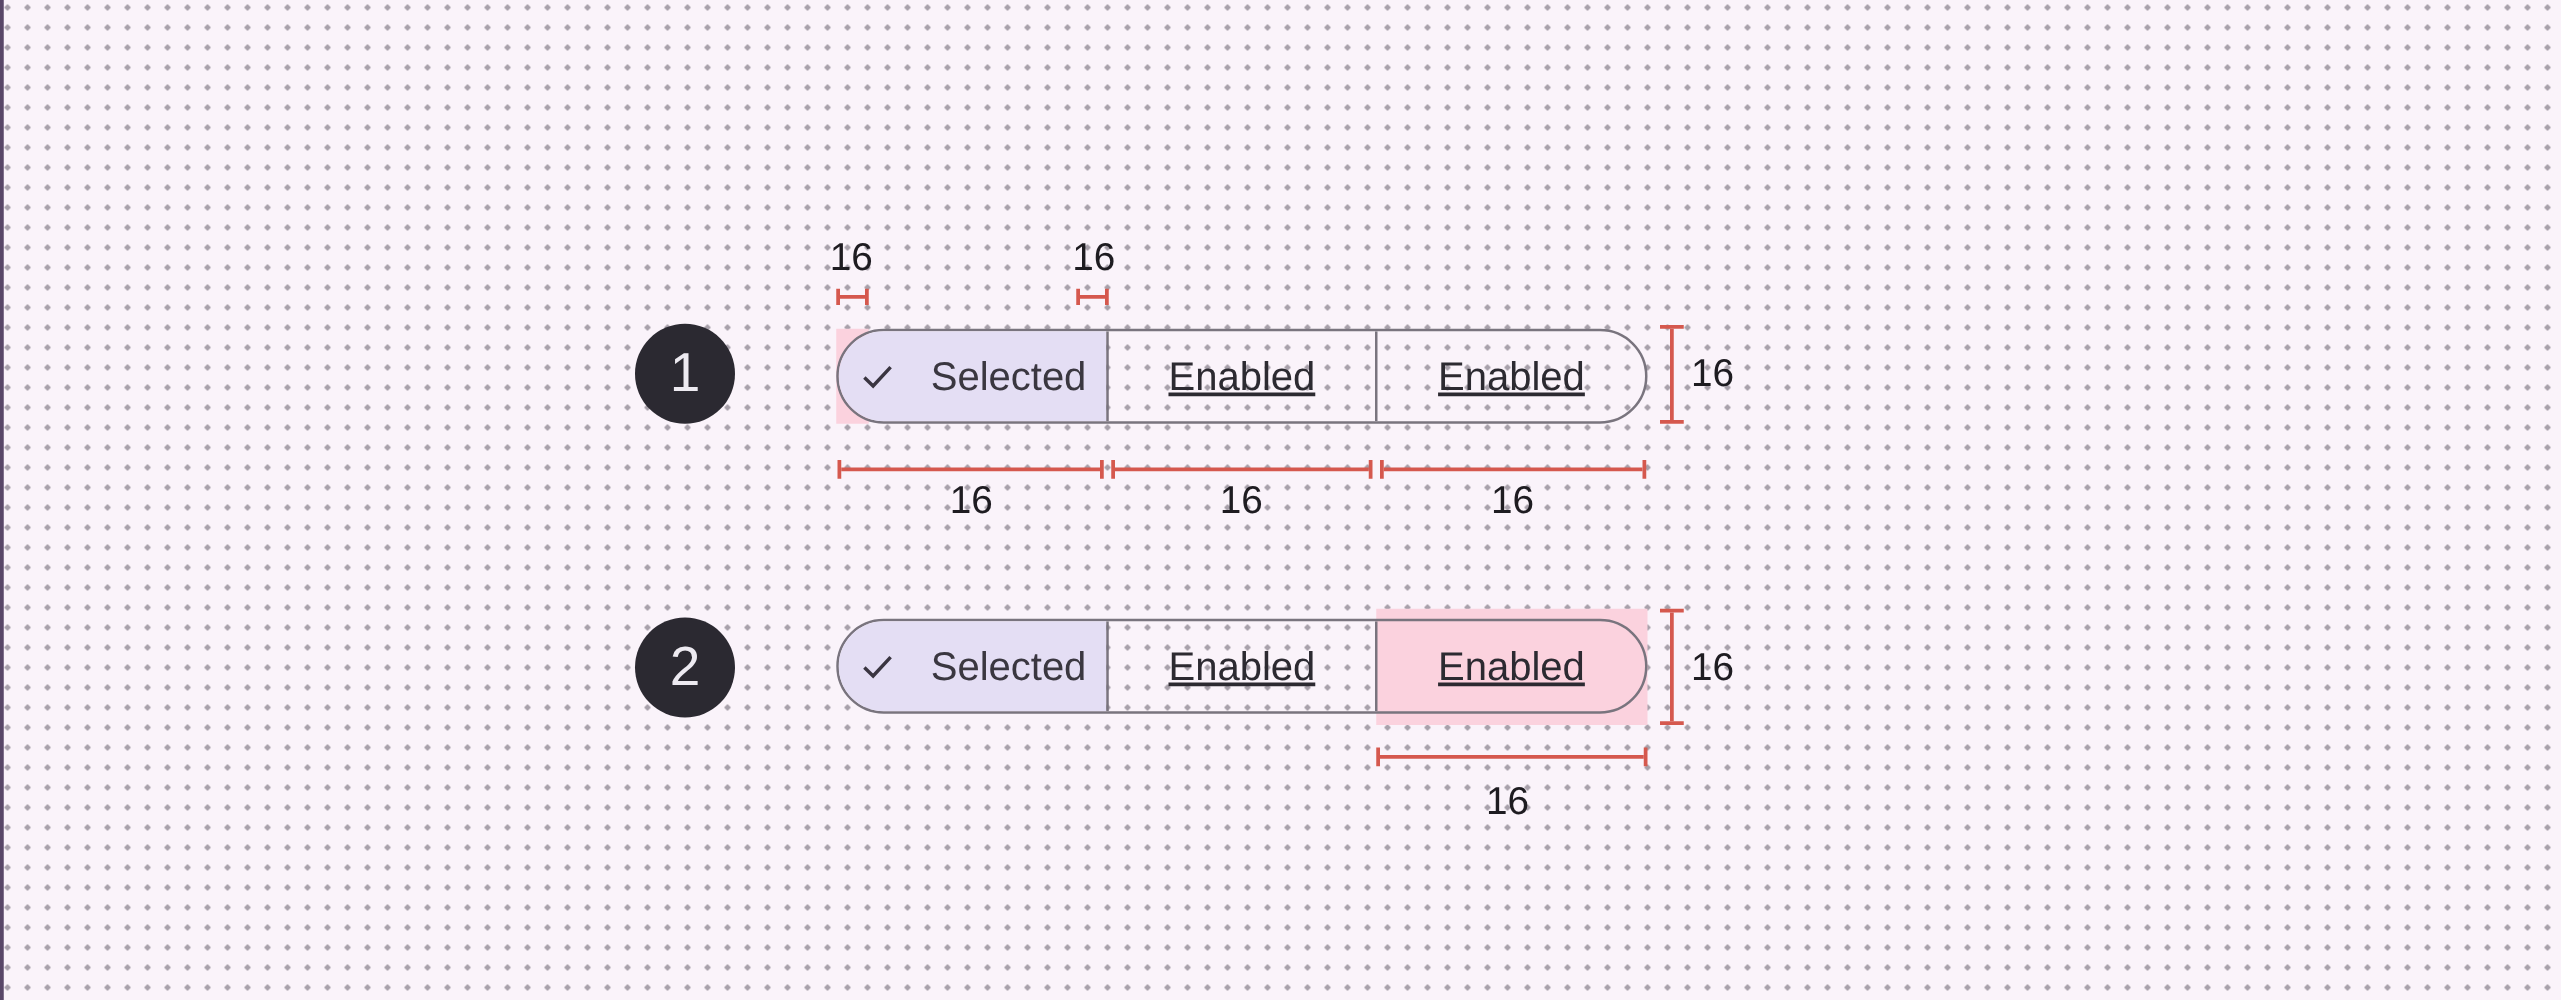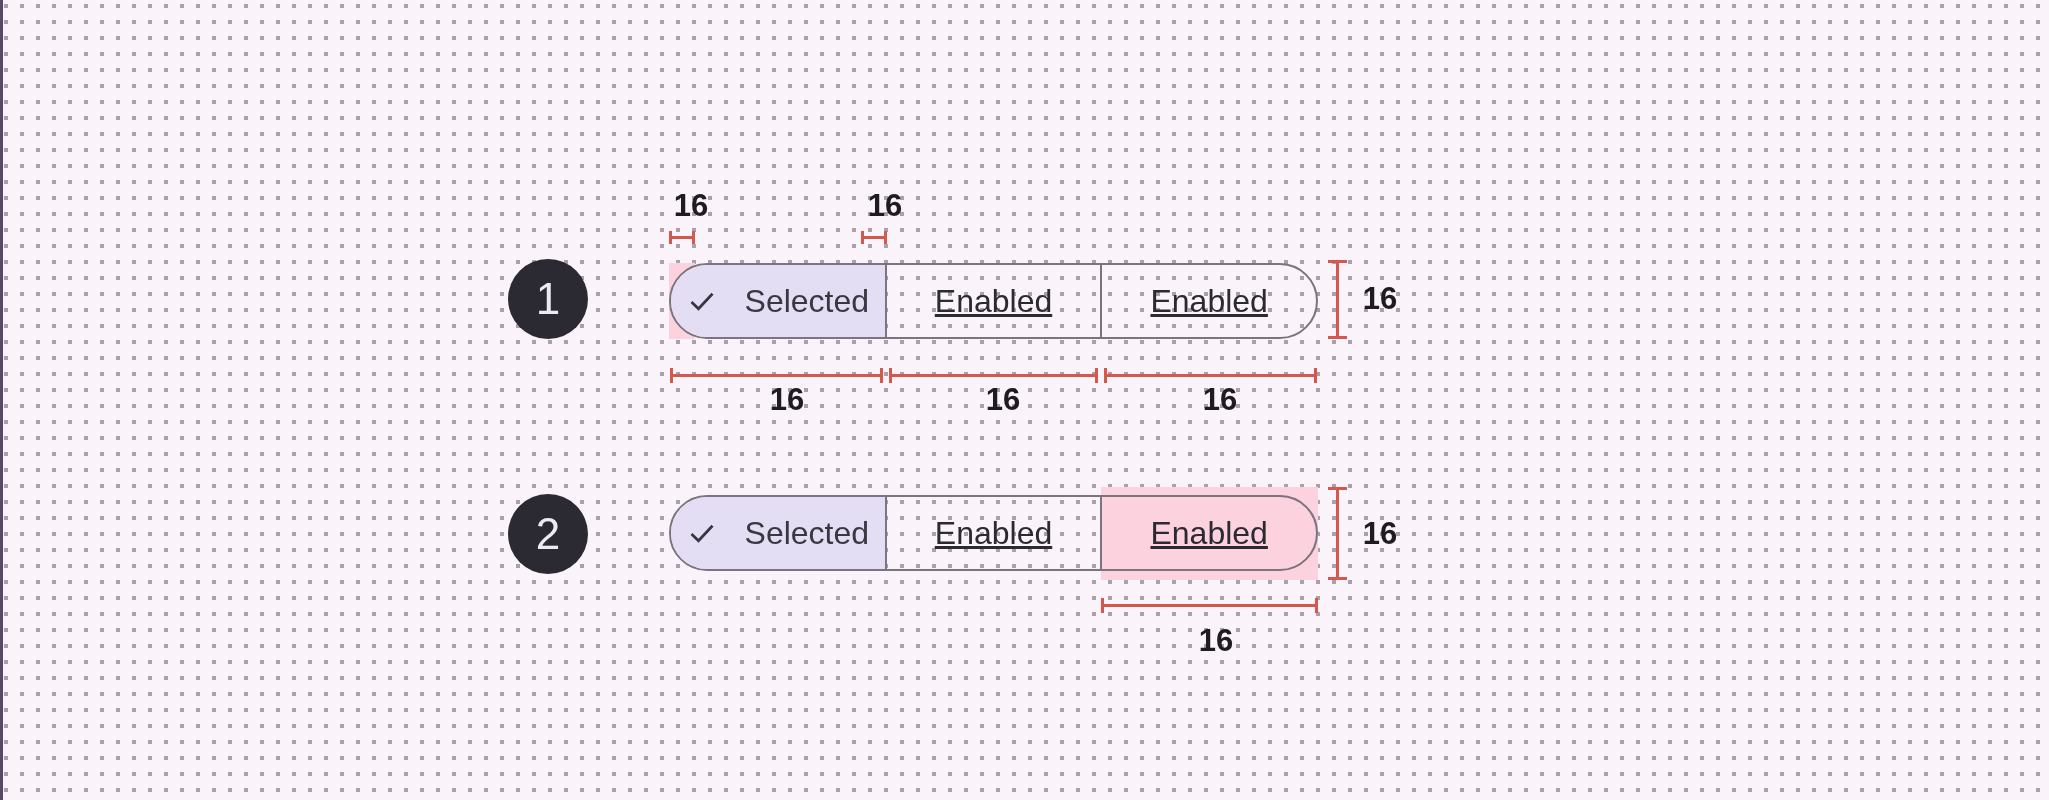--- a/index.html
+++ b/index.html
@@ -41,22 +41,22 @@
   
   .h-measure{height:13px;border-left:3px solid var(--measure-red,#d5584e);
     border-right:3px solid var(--measure-red,#d5584e);
     background:linear-gradient(var(--measure-red,#d5584e),var(--measure-red,#d5584e)) center/100% 3px no-repeat;
     z-index:3;}
   .h-measure.tall{height:15px}
   .v-measure{width:19px;border-top:3px solid var(--measure-red,#d5584e);
     border-bottom:3px solid var(--measure-red,#d5584e);
     background:linear-gradient(var(--measure-red,#d5584e),var(--measure-red,#d5584e)) center/3px 100% no-repeat;
     z-index:3;}
-  .mlabel{font-size:31px;font-weight:700;color:var(--label-text,#1e1c21);
-    transform:translate(-50%,-50%);white-space:nowrap;z-index:3;margin-left:10px;}
+  .mlabel{font-size:31px;font-weight:400;color:var(--label-text,#1e1c21);
+    transform:translate(-50%,-50%);white-space:nowrap;z-index:3;}
 </style>
 </head>
 <body>
 
 <div class="canvas">
   <div class="abs edge-left"></div>
 
   <div class="abs badge" style="left:508px;top:259px;">
     <span>1</span>
   </div>

